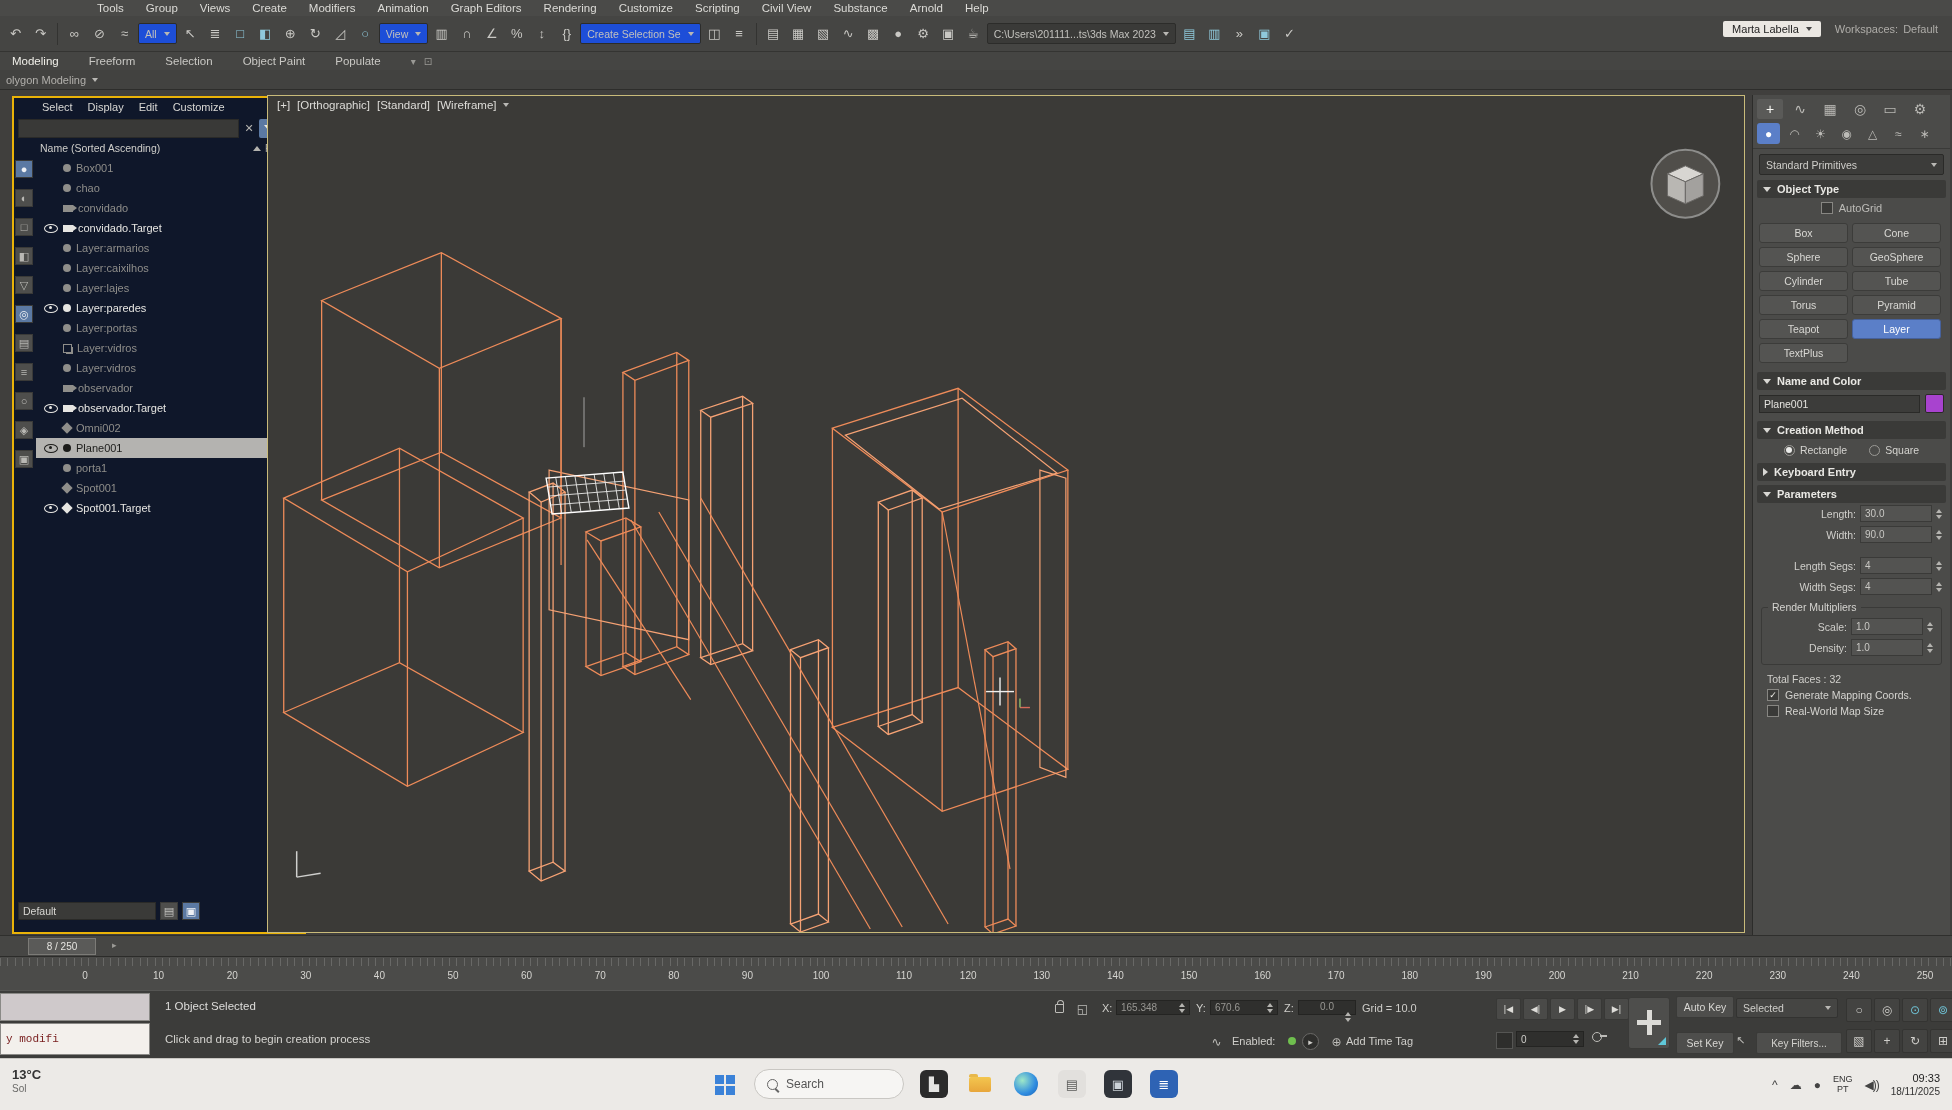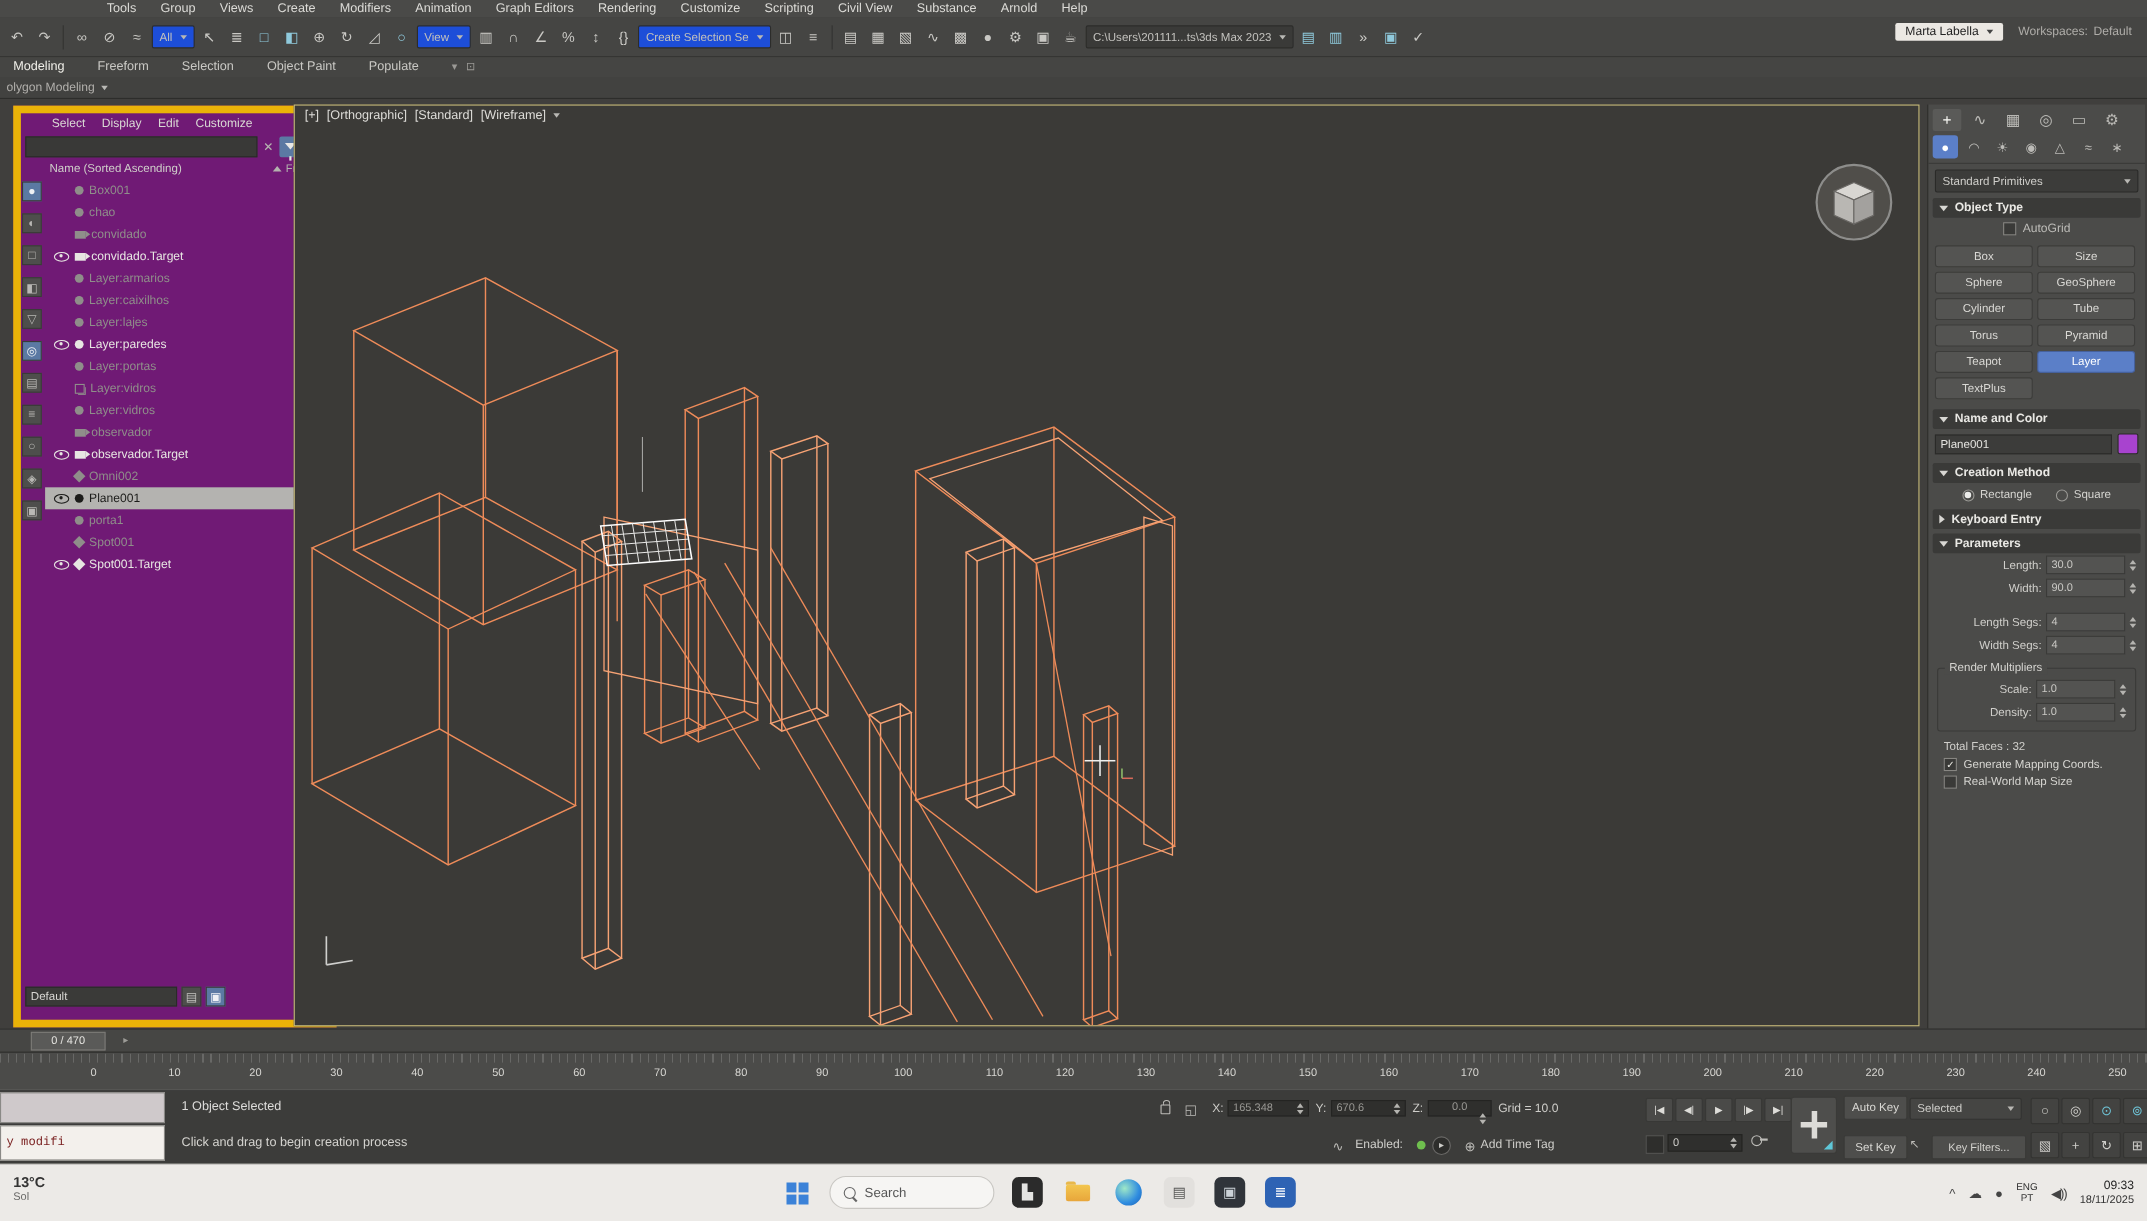--- a/index.html
+++ b/index.html
@@ -33,22 +33,22 @@
   #ribbon{position:absolute;left:0;top:52px;width:1952px;height:18px;background:#454543;
           display:flex;align-items:center;gap:30px;padding-left:12px;box-sizing:border-box;}
   .rtab{font-size:11.5px;color:#c9c8c4;}
   .rtab.active{color:#f0efe9;}
   .rmini{font-size:10px;color:#9a9995;display:flex;gap:8px;align-items:center;}
   #ribbon2{position:absolute;left:0;top:70px;width:1952px;height:20px;background:#424240;
            border-bottom:1px solid #2d2d2b;display:flex;align-items:center;gap:6px;padding-left:6px;box-sizing:border-box;}
   #ribbon2 span{font-size:11px;color:#b2b0ac;}
 
   
-  #explorer{position:absolute;left:12px;top:96px;width:294px;height:838px;background:#701a75;
-            border:7px solid #eab308;box-sizing:border-box;}
+  #explorer{position:absolute;left:12px;top:96px;width:294px;height:838px;background:#0f172a;
+            border:2px solid #eab308;box-sizing:border-box;}
   .exmenu{height:18px;display:flex;align-items:center;gap:15px;padding-left:28px;}
   .exmenu span{font-size:11px;color:#d9d8d4;}
   .exsearch{height:24px;display:flex;align-items:center;gap:3px;padding:0 4px;}
   .exsearch input{flex:1;height:15px;background:#393937;border:1px solid #2a2a28;color:#ddd;
                   font-size:10px;outline:none;min-width:0;}
   .xico{font-size:11px;color:#b5b4b0;width:14px;text-align:center;}
   .funnelbox{width:19px;height:19px;background:#5b79a3;border-radius:2px;display:flex;align-items:center;justify-content:center;}
   .funnel{width:0;height:0;border-left:5px solid transparent;border-right:5px solid transparent;border-top:6px solid #e8e8e6;position:relative;}
   .funnel::after{content:"";position:absolute;left:-1px;top:6px;width:2px;height:4px;background:#e8e8e6;}
   .lockico{width:9px;height:7px;border:1px solid #bdbcb8;border-radius:1px;position:relative;margin:0 4px;}
@@ -603,21 +603,21 @@
     <div class="rollout">
       <span class="rarrow"></span>
         <b>Object Type</b>
     </div>
     <div class="agrow">
       <span class="cbx"></span>
       <span>AutoGrid</span>
     </div>
     <div id="obtgrid">
         <div class="obt">Box</div>
-        <div class="obt">Size</div>
+        <div class="obt">Cone</div>
         <div class="obt">Sphere</div>
         <div class="obt">GeoSphere</div>
         <div class="obt">Cylinder</div>
         <div class="obt">Tube</div>
         <div class="obt">Torus</div>
         <div class="obt">Pyramid</div>
         <div class="obt">Teapot</div>
         <div class="obt active">Layer</div>
         <div class="obt">TextPlus</div>
       </div>
@@ -725,21 +725,21 @@
           <span>Generate Mapping Coords.</span>
         </div>
         <div class="cbxrow">
           <span class="cbx"></span>
           <span>Real-World Map Size</span>
         </div>
       </div>
   </div>
 
   <div id="timeslider">
-    <div id="tshandle">0 / 470</div>
+    <div id="tshandle">8 / 250</div>
     <span class="tsarrow">▸</span>
   </div>
 
   <div id="ruler">
     <div id="rticks"></div>
     <div id="rulernums">
         <span class="rnum" style="left: 85px;">0</span>
         <span class="rnum" style="left: 158.6px;">10</span>
         <span class="rnum" style="left: 232.2px;">20</span>
         <span class="rnum" style="left: 305.8px; text-align: right;">30</span>

